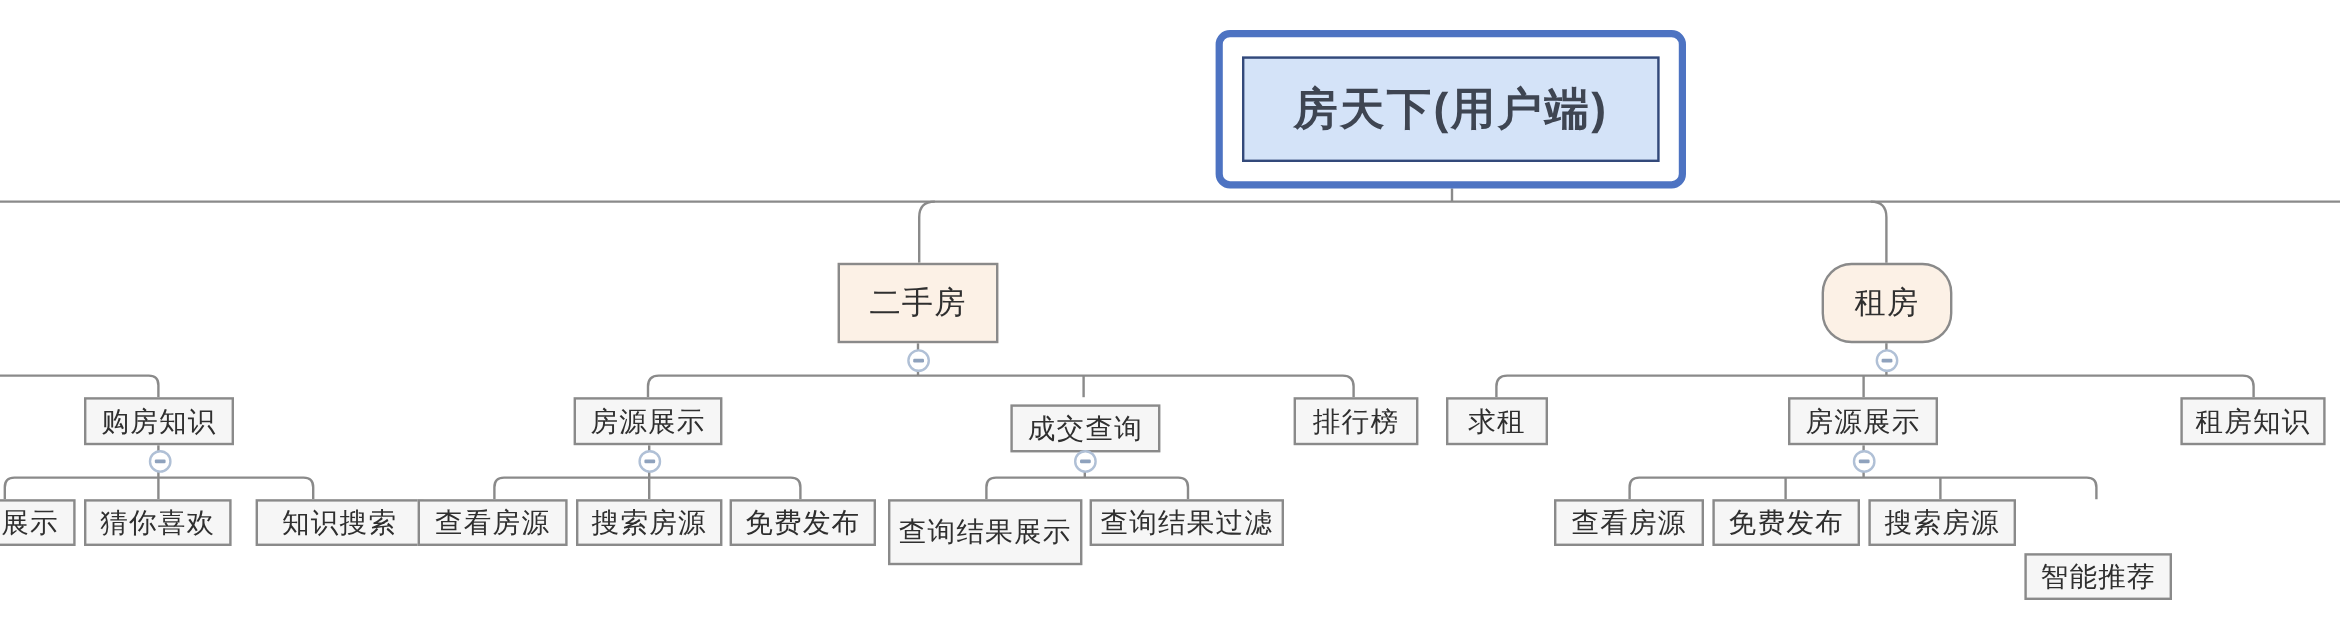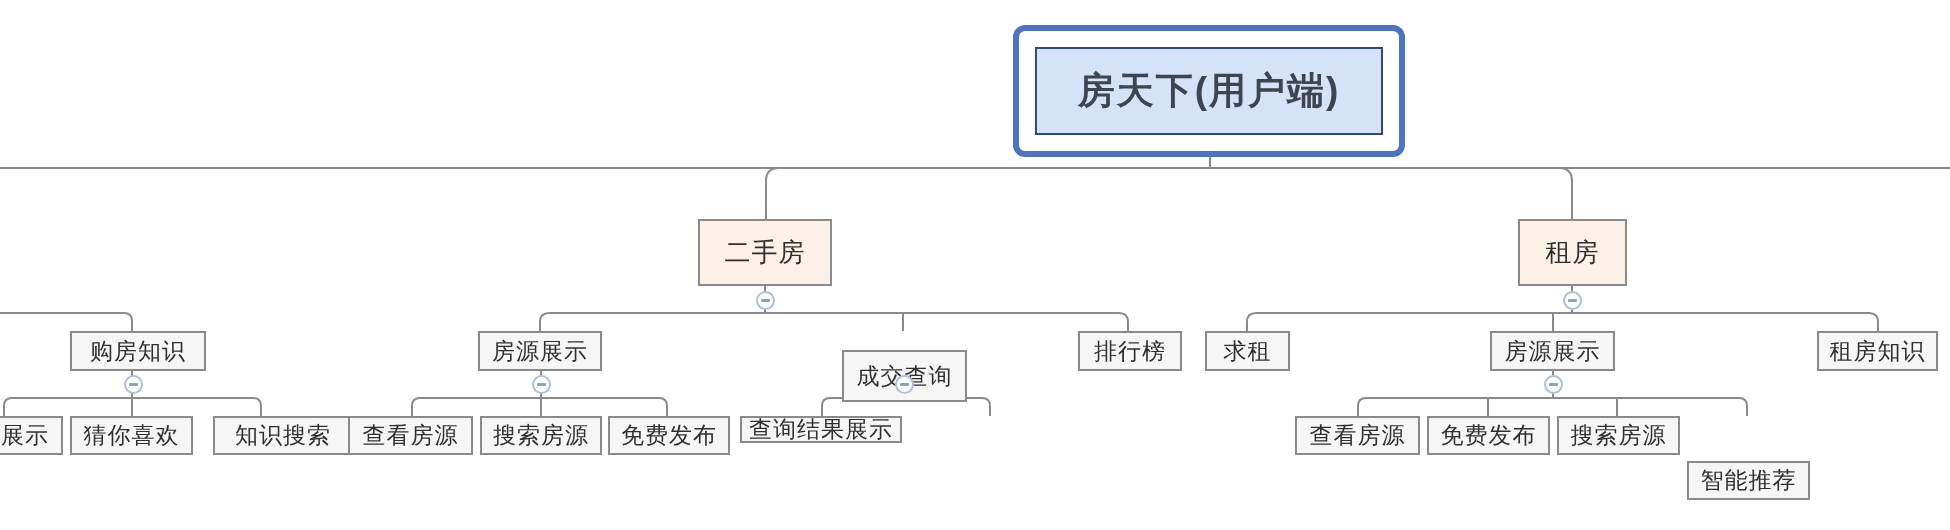--- a/index.html
+++ b/index.html
@@ -72,39 +72,40 @@
       <path d="M1488 398 V416"></path>
       <path d="M1617 398 V416"></path>
     </g>
   </svg>
 
   <div class="root-outer">
     <div class="root-inner">房天下(用户端)</div>
   </div>
 
   <div class="node branch" style="left:698px;top:219px;width:134px;height:67px;">二手房</div>
-  <div class="node branch" style="left:1518px;top:219px;width:109px;height:67px;">租房</div>
+  <div class="node branch" style="left:1518px;top:219px;width:109px;height:67px;border-radius:25px;">租房</div>
 
-  <div class="node" style="left:70px;top:331px;width:136px;height:40px;">购房知识</div>
+  <div class="node" style="left:70px;top:331px;width:125px;height:40px;">购房知识</div>
   <div class="node" style="left:478px;top:331px;width:124px;height:40px;">房源展示</div>
-  <div class="node" style="left:842px;top:350px;width:125px;height:52px;">成交查询</div>
+  <div class="node" style="left:842px;top:337px;width:125px;height:40px;">成交查询</div>
   <div class="node" style="left:1078px;top:331px;width:104px;height:40px;">排行榜</div>
   <div class="node" style="left:1205px;top:331px;width:85px;height:40px;">求租</div>
   <div class="node" style="left:1490px;top:331px;width:125px;height:40px;">房源展示</div>
   <div class="node" style="left:1817px;top:331px;width:121px;height:40px;">租房知识</div>
 
   <div class="node clip-left" style="left:-59px;top:416px;width:122px;height:39px;">展示</div>
   <div class="node" style="left:70px;top:416px;width:123px;height:39px;">猜你喜欢</div>
   <div class="node" style="left:200px;top:416px;width:140px;height:39px;margin-left:13px;">知识搜索</div>
 
   <div class="node" style="left:348px;top:416px;width:125px;height:39px;">查看房源</div>
   <div class="node" style="left:480px;top:416px;width:122px;height:39px;">搜索房源</div>
   <div class="node" style="left:608px;top:416px;width:122px;height:39px;">免费发布</div>
 
-  <div class="node" style="left:740px;top:416px;width:162px;height:27px;">查询结果展示</div>
+  <div class="node" style="left:740px;top:416px;width:162px;height:55px;">查询结果展示</div>
+  <div class="node" style="left:908px;top:416px;width:162px;height:39px;">查询结果过滤</div>
 
   <div class="node" style="left:1295px;top:416px;width:125px;height:39px;">查看房源</div>
   <div class="node" style="left:1427px;top:416px;width:123px;height:39px;">免费发布</div>
   <div class="node" style="left:1557px;top:416px;width:123px;height:39px;">搜索房源</div>
   <div class="node" style="left:1687px;top:416px;width:123px;height:39px;margin-top:45px;">智能推荐</div>
 
   <div class="minus" style="left:756px;top:291px;">
       <span class="bar"></span>
     </div>
   <div class="minus" style="left:1563px;top:291px;">

